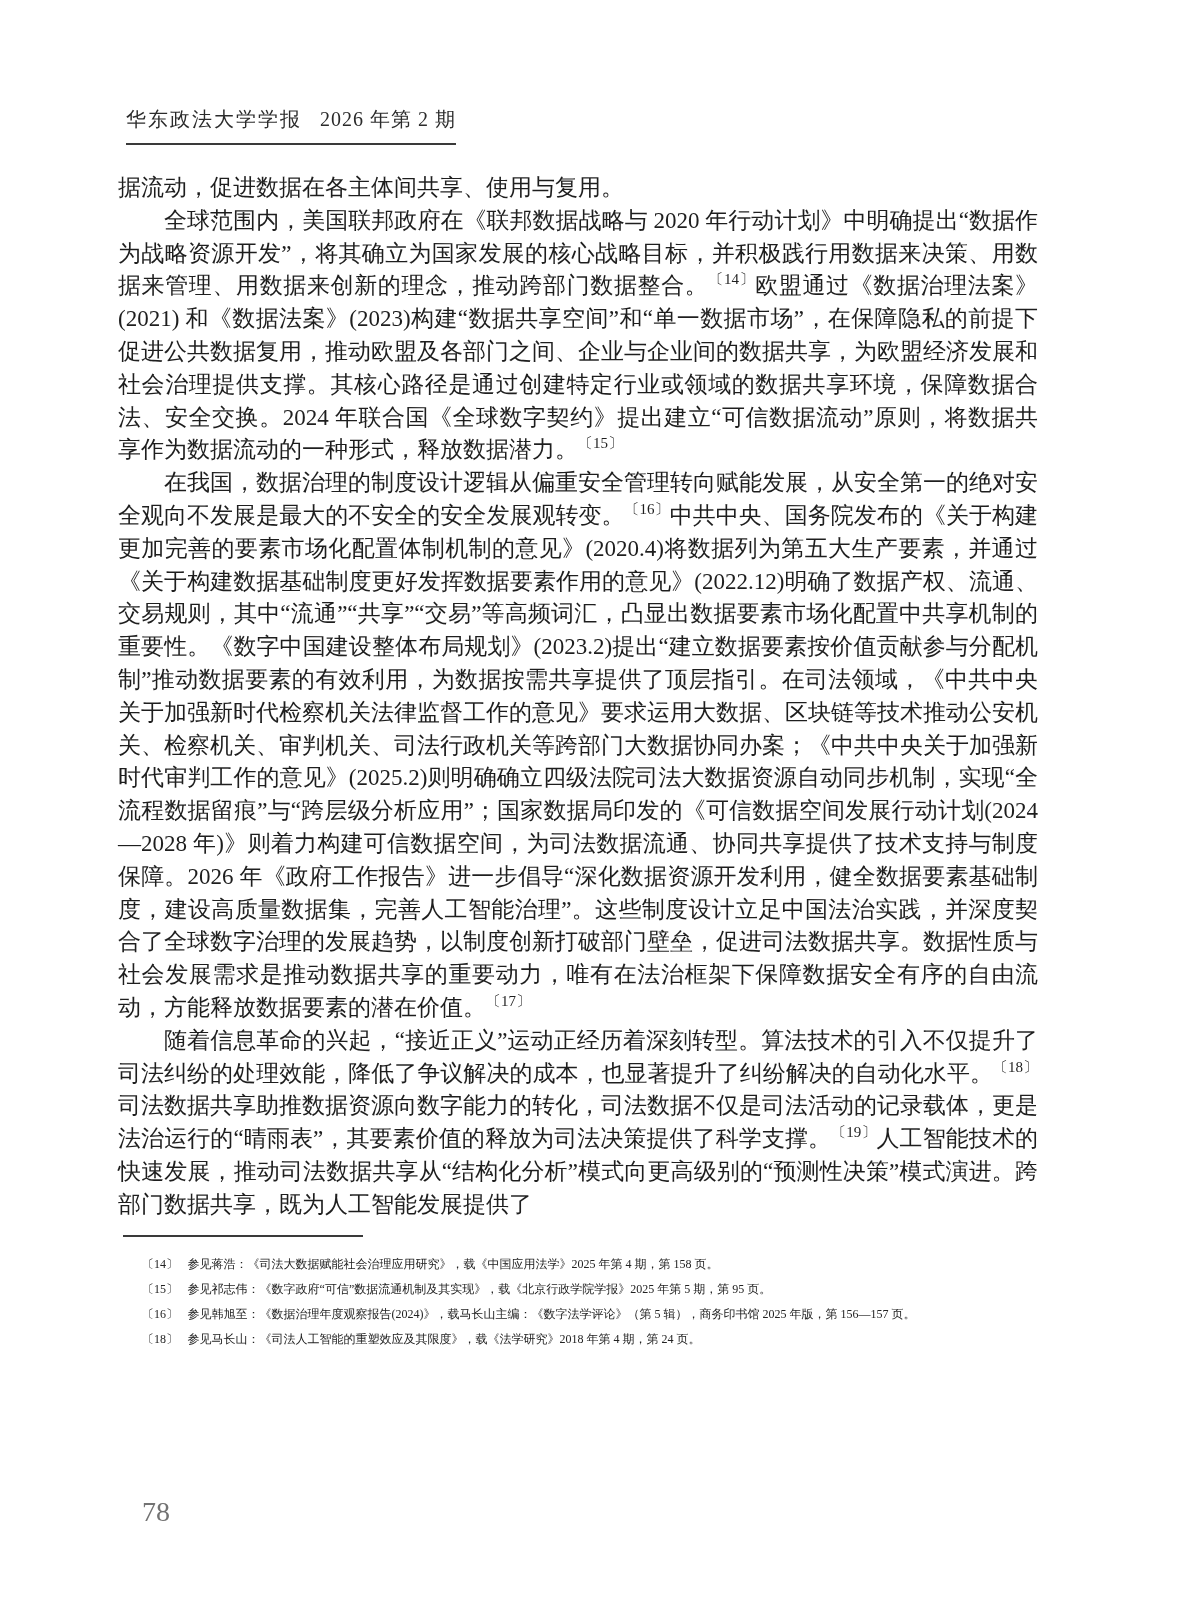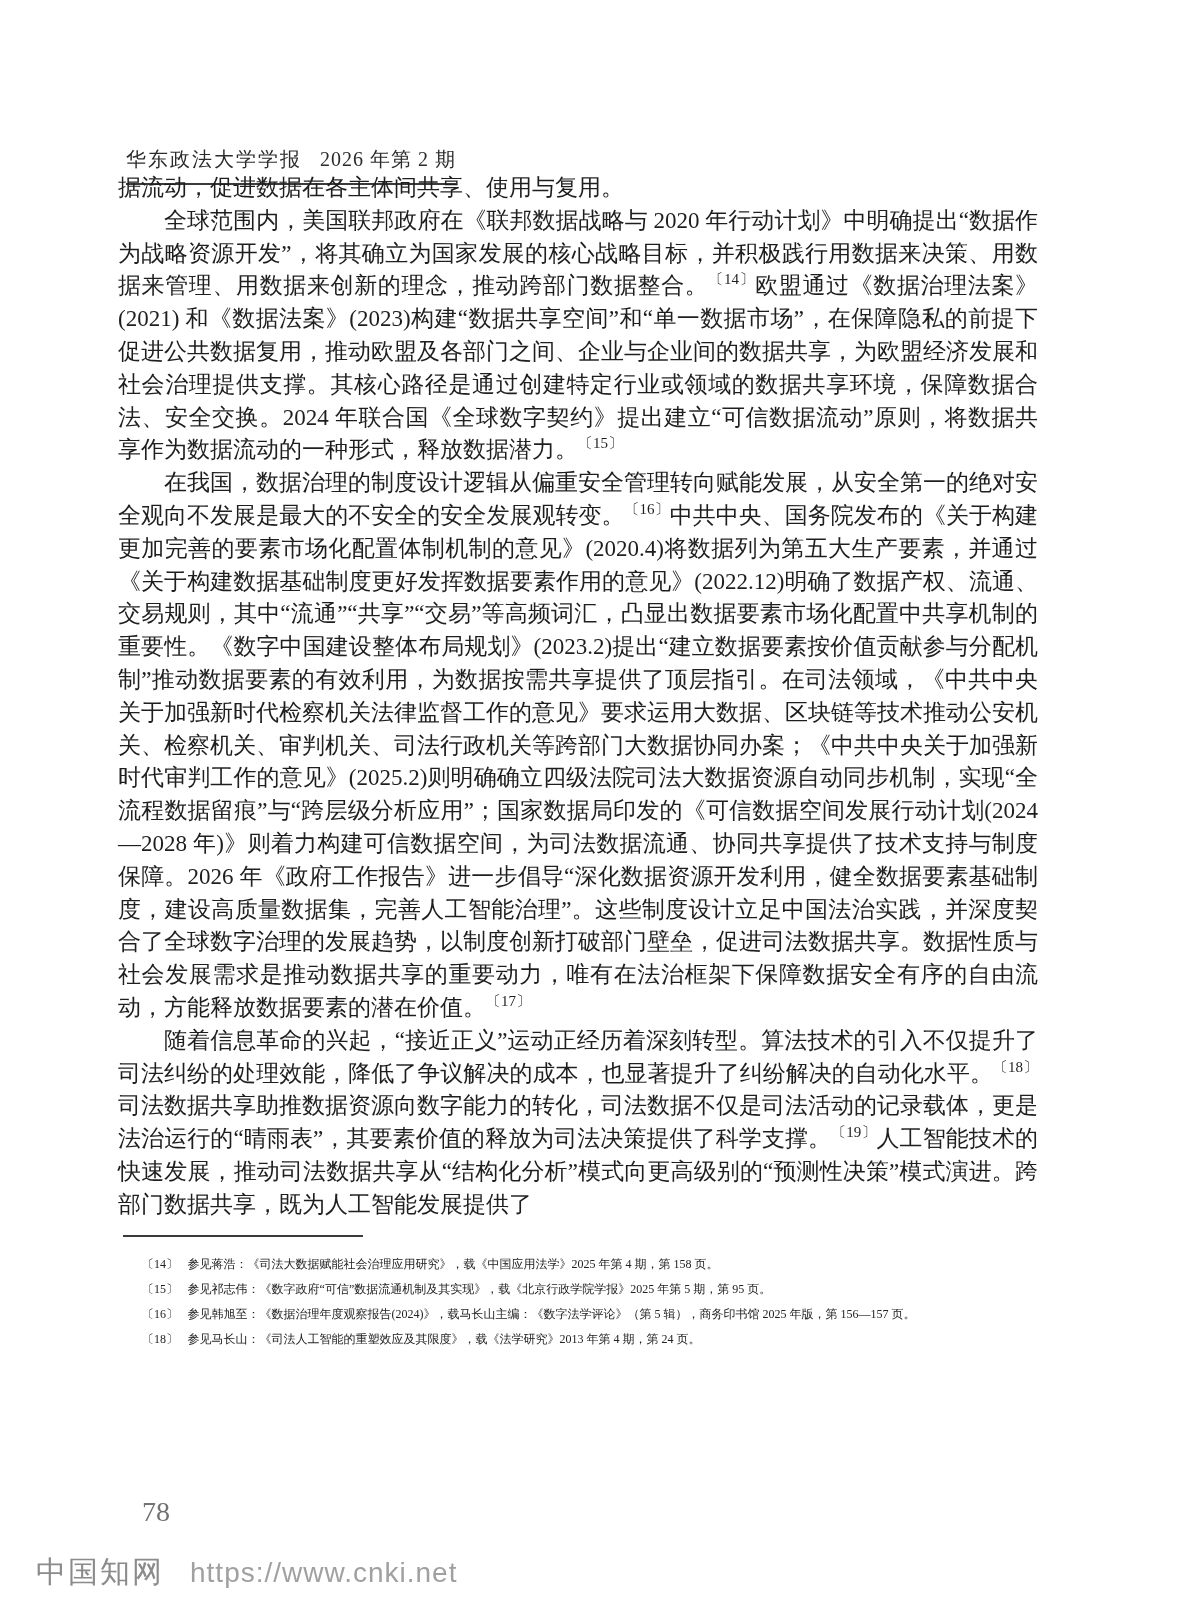--- a/index.html
+++ b/index.html
@@ -13,21 +13,20 @@
     overflow:hidden;
   }
   
   .header{
     position:absolute;left:126px;top:106px;
     font-size:20px;color:#2b2b2b;
     padding-bottom:10px;
     border-bottom:2px solid #3a3a3a;
     letter-spacing:2px;
     white-space:nowrap;
-    margin-top:40px;
   }
   .hdr-issue{margin-left:18px;letter-spacing:1px;}
   
   .body-text{
     position:absolute;left:118px;top:172px;width:920px;
     font-size:23px;line-height:32.8px;
     text-align:justify;
   }
   .body-text p{margin:0;padding:0;text-indent:2em;}
   .body-text p.no-indent{text-indent:0;}
@@ -80,22 +79,19 @@
       <p><span>在我国，数据治理的制度设计逻辑从偏重安全管理转向赋能发展，从安全第一的绝对安全观向不发展是最大的不安全的安全发展观转变。</span><sup>〔16〕</sup><span>中共中央、国务院发布的《关于构建更加完善的要素市场化配置体制机制的意见》(2020.4)将数据列为第五大生产要素，并通过《关于构建数据基础制度更好发挥数据要素作用的意见》(2022.12)明确了数据产权、流通、交易规则，其中“流通”“共享”“交易”等高频词汇，凸显出数据要素市场化配置中共享机制的重要性。《数字中国建设整体布局规划》(2023.2)提出“建立数据要素按价值贡献参与分配机制”推动数据要素的有效利用，为数据按需共享提供了顶层指引。在司法领域，《中共中央关于加强新时代检察机关法律监督工作的意见》要求运用大数据、区块链等技术推动公安机关、检察机关、审判机关、司法行政机关等跨部门大数据协同办案；《中共中央关于加强新时代审判工作的意见》(2025.2)则明确确立四级法院司法大数据资源自动同步机制，实现“全流程数据留痕”与“跨层级分析应用”；国家数据局印发的《可信数据空间发展行动计划(2024—2028 年)》则着力构建可信数据空间，为司法数据流通、协同共享提供了技术支持与制度保障。2026 年《政府工作报告》进一步倡导“深化数据资源开发利用，健全数据要素基础制度，建设高质量数据集，完善人工智能治理”。这些制度设计立足中国法治实践，并深度契合了全球数字治理的发展趋势，以制度创新打破部门壁垒，促进司法数据共享。数据性质与社会发展需求是推动数据共享的重要动力，唯有在法治框架下保障数据安全有序的自由流动，方能释放数据要素的潜在价值。</span><sup>〔17〕</sup></p>
       <p><span>随着信息革命的兴起，“接近正义”运动正经历着深刻转型。算法技术的引入不仅提升了司法纠纷的处理效能，降低了争议解决的成本，也显著提升了纠纷解决的自动化水平。</span><sup>〔18〕</sup><span>司法数据共享助推数据资源向数字能力的转化，司法数据不仅是司法活动的记录载体，更是法治运行的“晴雨表”，其要素价值的释放为司法决策提供了科学支撑。</span><sup>〔19〕</sup><span>人工智能技术的快速发展，推动司法数据共享从“结构化分析”模式向更高级别的“预测性决策”模式演进。跨部门数据共享，既为人工智能发展提供了</span></p>
     </div>
 
   <div class="fn-divider"></div>
 
   <div class="footnotes">
       <p><span class="fn-marker">〔14〕</span><span>参见蒋浩：《司法大数据赋能社会治理应用研究》，载《中国应用法学》2025 年第 4 期，第 158 页。</span></p>
       <p><span class="fn-marker">〔15〕</span><span>参见祁志伟：《数字政府“可信”数据流通机制及其实现》，载《北京行政学院学报》2025 年第 5 期，第 95 页。</span></p>
       <p><span class="fn-marker">〔16〕</span><span>参见韩旭至：《数据治理年度观察报告(2024)》，载马长山主编：《数字法学评论》（第 5 辑），商务印书馆 2025 年版，第 156—157 页。</span></p>
-      <p><span class="fn-marker">〔18〕</span><span>参见马长山：《司法人工智能的重塑效应及其限度》，载《法学研究》2013 年第 4 期，第 24 页。</span></p>
+      <p><span class="fn-marker">〔18〕</span><span>参见马长山：《司法人工智能的重塑效应及其限度》，载《法学研究》2018 年第 4 期，第 24 页。</span></p>
     </div>
 
   <div class="page-number">78</div>
 
-  <div class="watermark">
-    <span class="wm-site">中国知网</span><span class="wm-url">https://www.cnki.net</span>
-  </div>
 
 </div>
 
 </body></html>

